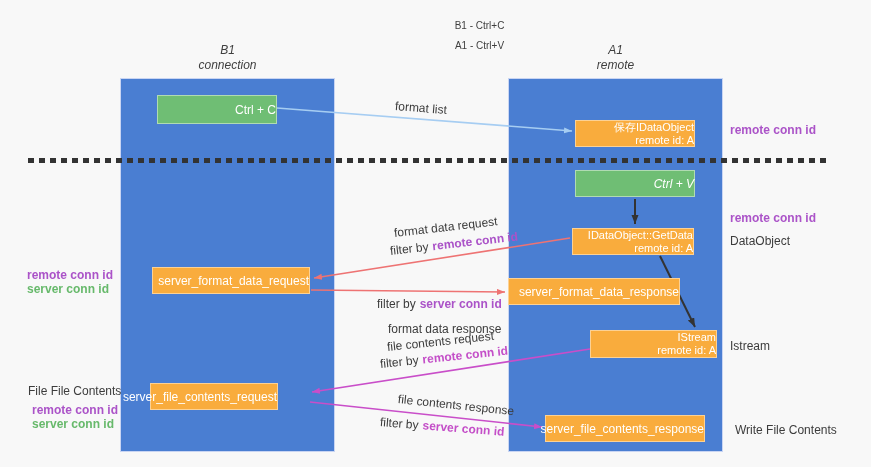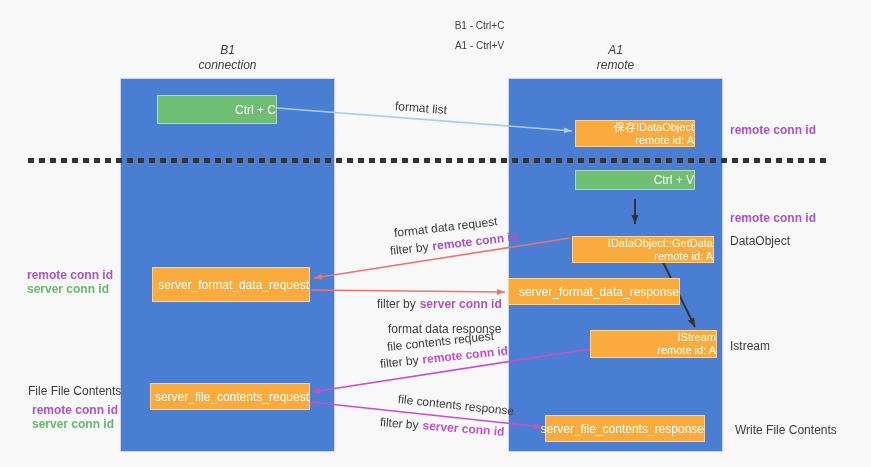--- a/index.html
+++ b/index.html
@@ -76,35 +76,35 @@
     <line x1="660" y1="256" x2="695" y2="327" stroke="#333" stroke-width="2" marker-end="url(#m-black)"></line>
     <line x1="570" y1="238" x2="314" y2="278" stroke="#ee7373" stroke-width="1.6" marker-end="url(#m-salmon)"></line>
     <line x1="311" y1="290" x2="505" y2="292" stroke="#ee7373" stroke-width="1.6" marker-end="url(#m-salmon)"></line>
     <line x1="590" y1="349" x2="312" y2="392" stroke="#c94ec9" stroke-width="1.6" marker-end="url(#m-magenta)"></line>
     <line x1="310" y1="402" x2="542" y2="427" stroke="#c94ec9" stroke-width="1.6" marker-end="url(#m-magenta)"></line>
   </svg>
 
   <div class="box green" style="left:157px;top:95px;width:120px;height:29px;">
     <span>Ctrl + C</span>
   </div>
-  <div class="box orange" style="left:152px;top:267px;width:158px;height:35px;">
+  <div class="box orange" style="left:152px;top:267px;width:158px;height:27px;">
     <span>server_format_data_request</span>
   </div>
-  <div class="box orange" style="left:150px;top:383px;width:160px;height:27px;">
+  <div class="box orange" style="left:150px;top:383px;width:128px;height:27px;">
     <span>server_file_contents_request</span>
   </div>
 
   <div class="box orange" style="left:575px;top:120px;width:120px;height:27px;">
     <span class="two">保存IDataObject</span>
     <span class="two">remote id: A</span>
   </div>
-  <div class="box green" style="left:575px;top:170px;width:120px;height:20px;">
+  <div class="box green" style="left:575px;top:170px;width:120px;height:27px;font-style:italic;">
     <span>Ctrl + V</span>
   </div>
-  <div class="box orange" style="left:572px;top:236px;width:142px;height:27px;">
+  <div class="box orange" style="left:572px;top:228px;width:122px;height:27px;">
     <span class="two">IDataObject::GetData</span>
     <span class="two">remote id: A</span>
   </div>
   <div class="box orange" style="left:508px;top:278px;width:172px;height:27px;">
     <span>server_format_data_response</span>
   </div>
   <div class="box orange" style="left:590px;top:330px;width:127px;height:28px;">
     <span class="two">IStream</span>
     <span class="two">remote id: A</span>
   </div>

